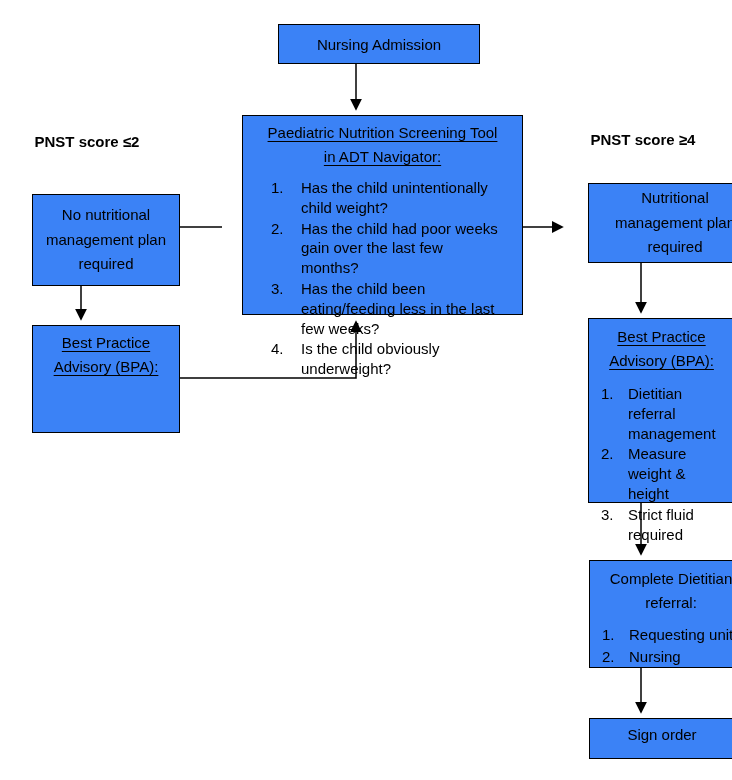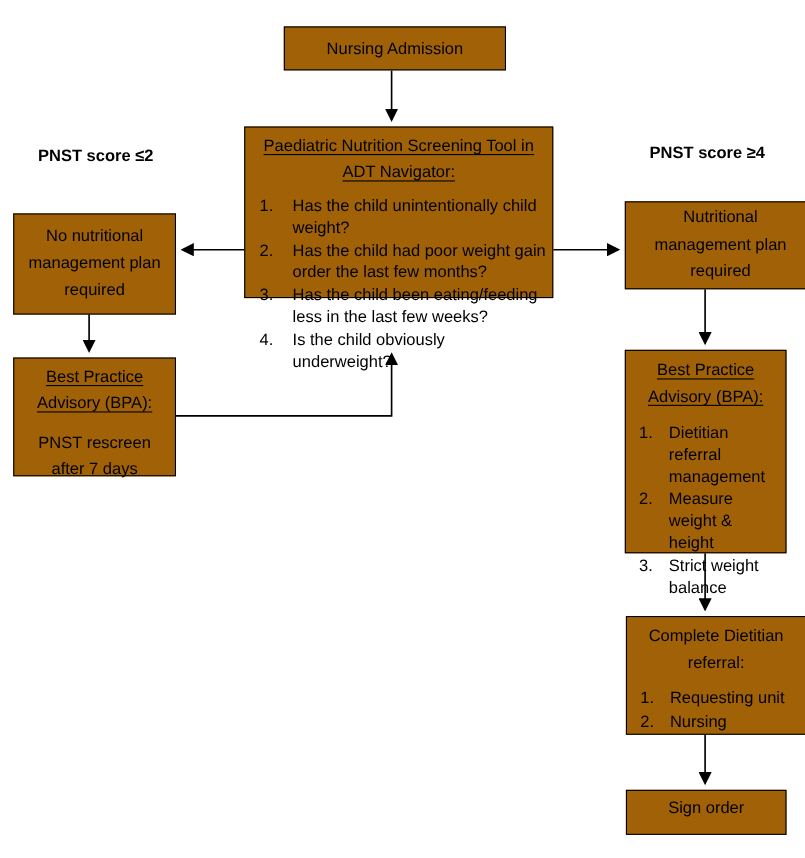--- a/index.html
+++ b/index.html
@@ -15,22 +15,23 @@
   }
   .connectors {
     position: absolute;
     left: 0; top: 0;
     width: 732px; height: 780px;
     pointer-events: none;
   }
   .box {
     position: absolute;
     border: 1.5px solid #000000;
-    background: #a16207;
+    background: #3b82f6;
     box-sizing: border-box;
+    margin-left: 20px;
   }
   .flex-center {
     display: flex;
     align-items: center;
     justify-content: center;
     text-align: center;
   }
   .score-label {
     position: absolute;
     font-weight: bold;
@@ -59,21 +60,21 @@
     margin: 0;
   }
   ol.num-list li::before {
     content: counter(item) ".";
     position: absolute;
     left: 6px;
     top: 0;
   }
   
   .nursing        { left: 258px; top: 24px;  width: 202px; height: 40px; }
-  .pnst-tool      { left: 222px; top: 115px; width: 281px; height: 156px; padding: 5px 5px; }
+  .pnst-tool      { left: 222px; top: 115px; width: 281px; height: 200px; padding: 5px 20px; }
   .pnst-tool .node-title { margin-bottom: 9px; }
   .pnst-tool ol.num-list li { padding-left: 38px; margin-bottom: 1px; }
   .pnst-tool ol.num-list li::before { left: 8px; }
   .label-low      { left: 12px;  top: 133px; width: 150px; }
   .label-high     { left: 577px; top: 131px; width: 132px; }
   .no-plan        { left: 12px;  top: 194px; width: 148px; height: 92px;  line-height: 1.65; padding: 2px 8px; }
   .bpa-left       { left: 12px;  top: 325px; width: 148px; height: 108px; padding: 5px 6px; }
   .bpa-left .gap  { height: 12px; }
   .bpa-left .body { text-align: center; line-height: 1.6; }
   .plan-required  { left: 568px; top: 183px; width: 174px; height: 80px;  line-height: 1.65; padding: 2px 8px; }
@@ -119,46 +120,45 @@
   <div class="score-label label-high">PNST score ≥4</div>
 
   <div class="box flex-center nursing">
     <span>Nursing Admission</span>
   </div>
 
   <div class="box pnst-tool">
     <div class="node-title">Paediatric Nutrition Screening Tool in ADT Navigator:</div>
     <ol class="num-list">
       <li>Has the child unintentionally child weight?</li>
-      <li>Has the child had poor weight gain order the last few months?</li>
+      <li>Has the child had poor weeks gain over the last few months?</li>
       <li>Has the child been eating/feeding less in the last few weeks?</li>
       <li>Is the child obviously underweight?</li>
     </ol>
   </div>
 
   <div class="box flex-center no-plan">
     <span>No nutritional management plan required</span>
   </div>
 
   <div class="box bpa-left">
     <div class="node-title">Best Practice Advisory (BPA):</div>
     <div class="gap"></div>
-    <div class="body">PNST rescreen after 7 days</div>
   </div>
 
   <div class="box flex-center plan-required">
     <span>Nutritional management plan required</span>
   </div>
 
   <div class="box bpa-right">
     <div class="node-title">Best Practice Advisory (BPA):</div>
     <ol class="num-list">
       <li>Dietitian referral management</li>
       <li>Measure weight &amp; height</li>
-      <li>Strict weight balance</li>
+      <li>Strict fluid required</li>
     </ol>
   </div>
 
   <div class="box referral">
     <div class="plain-title">Complete Dietitian referral:</div>
     <ol class="num-list">
       <li>Requesting unit</li>
       <li>Nursing</li>
     </ol>
   </div>

